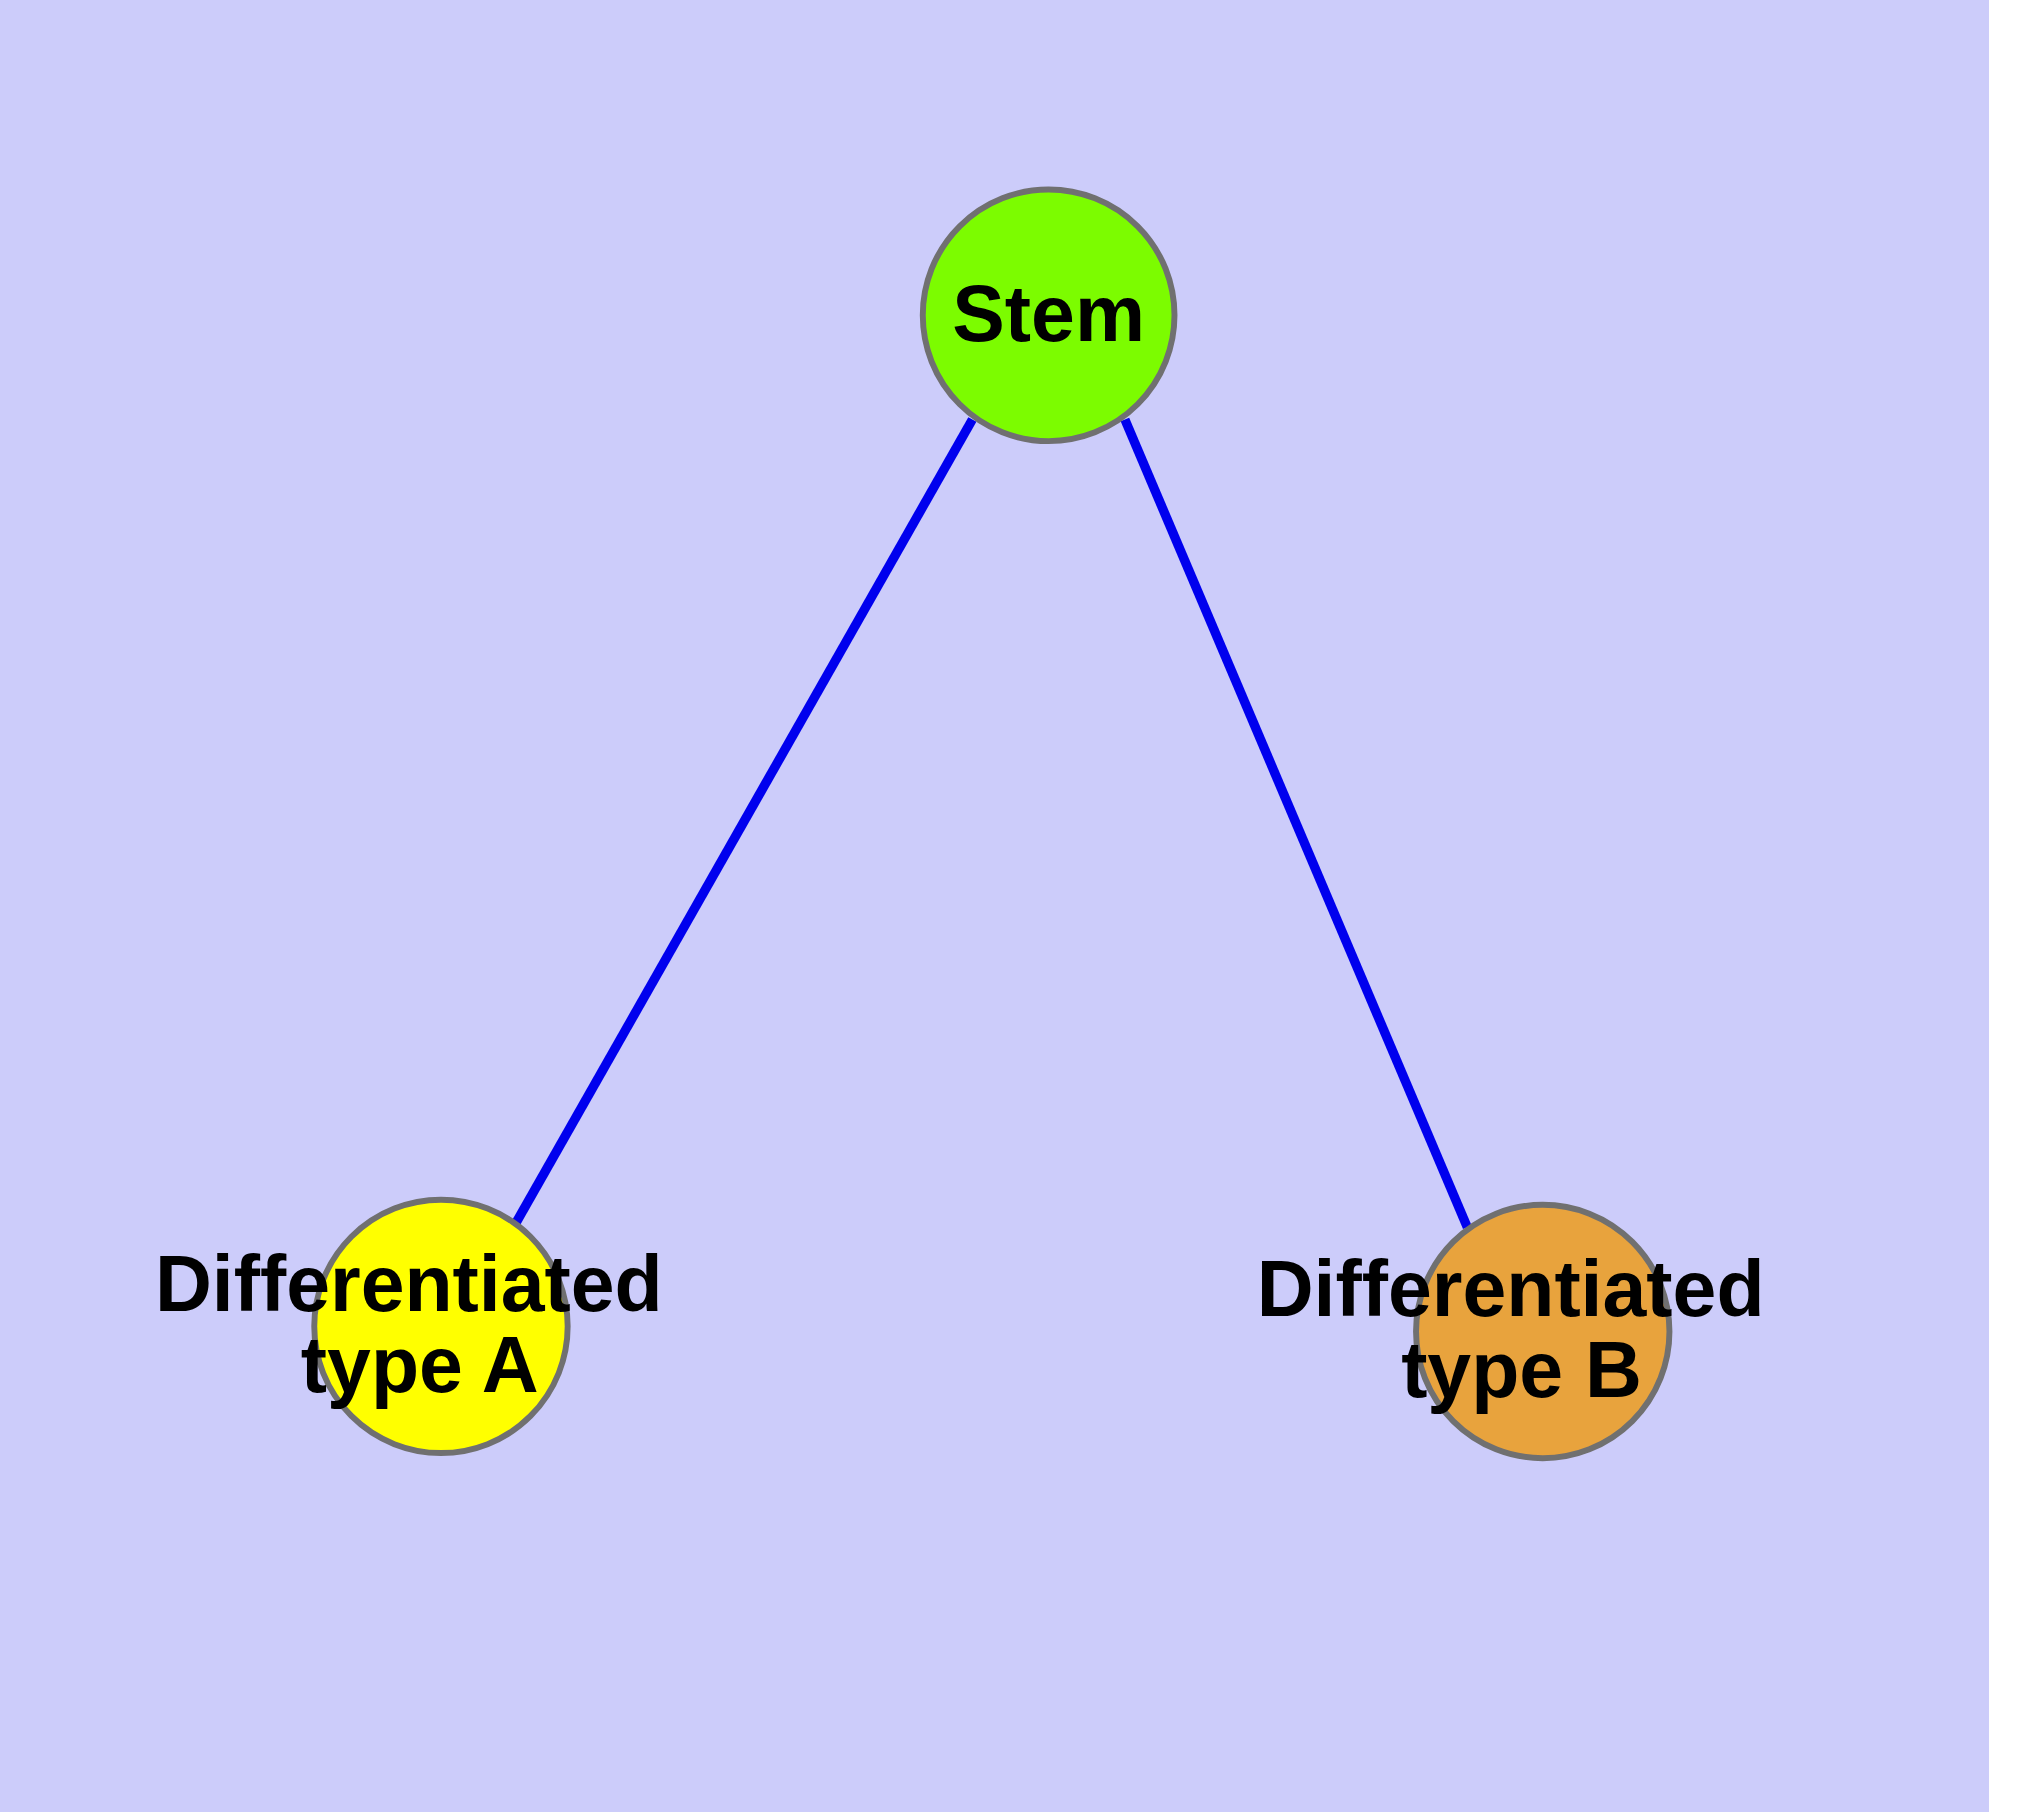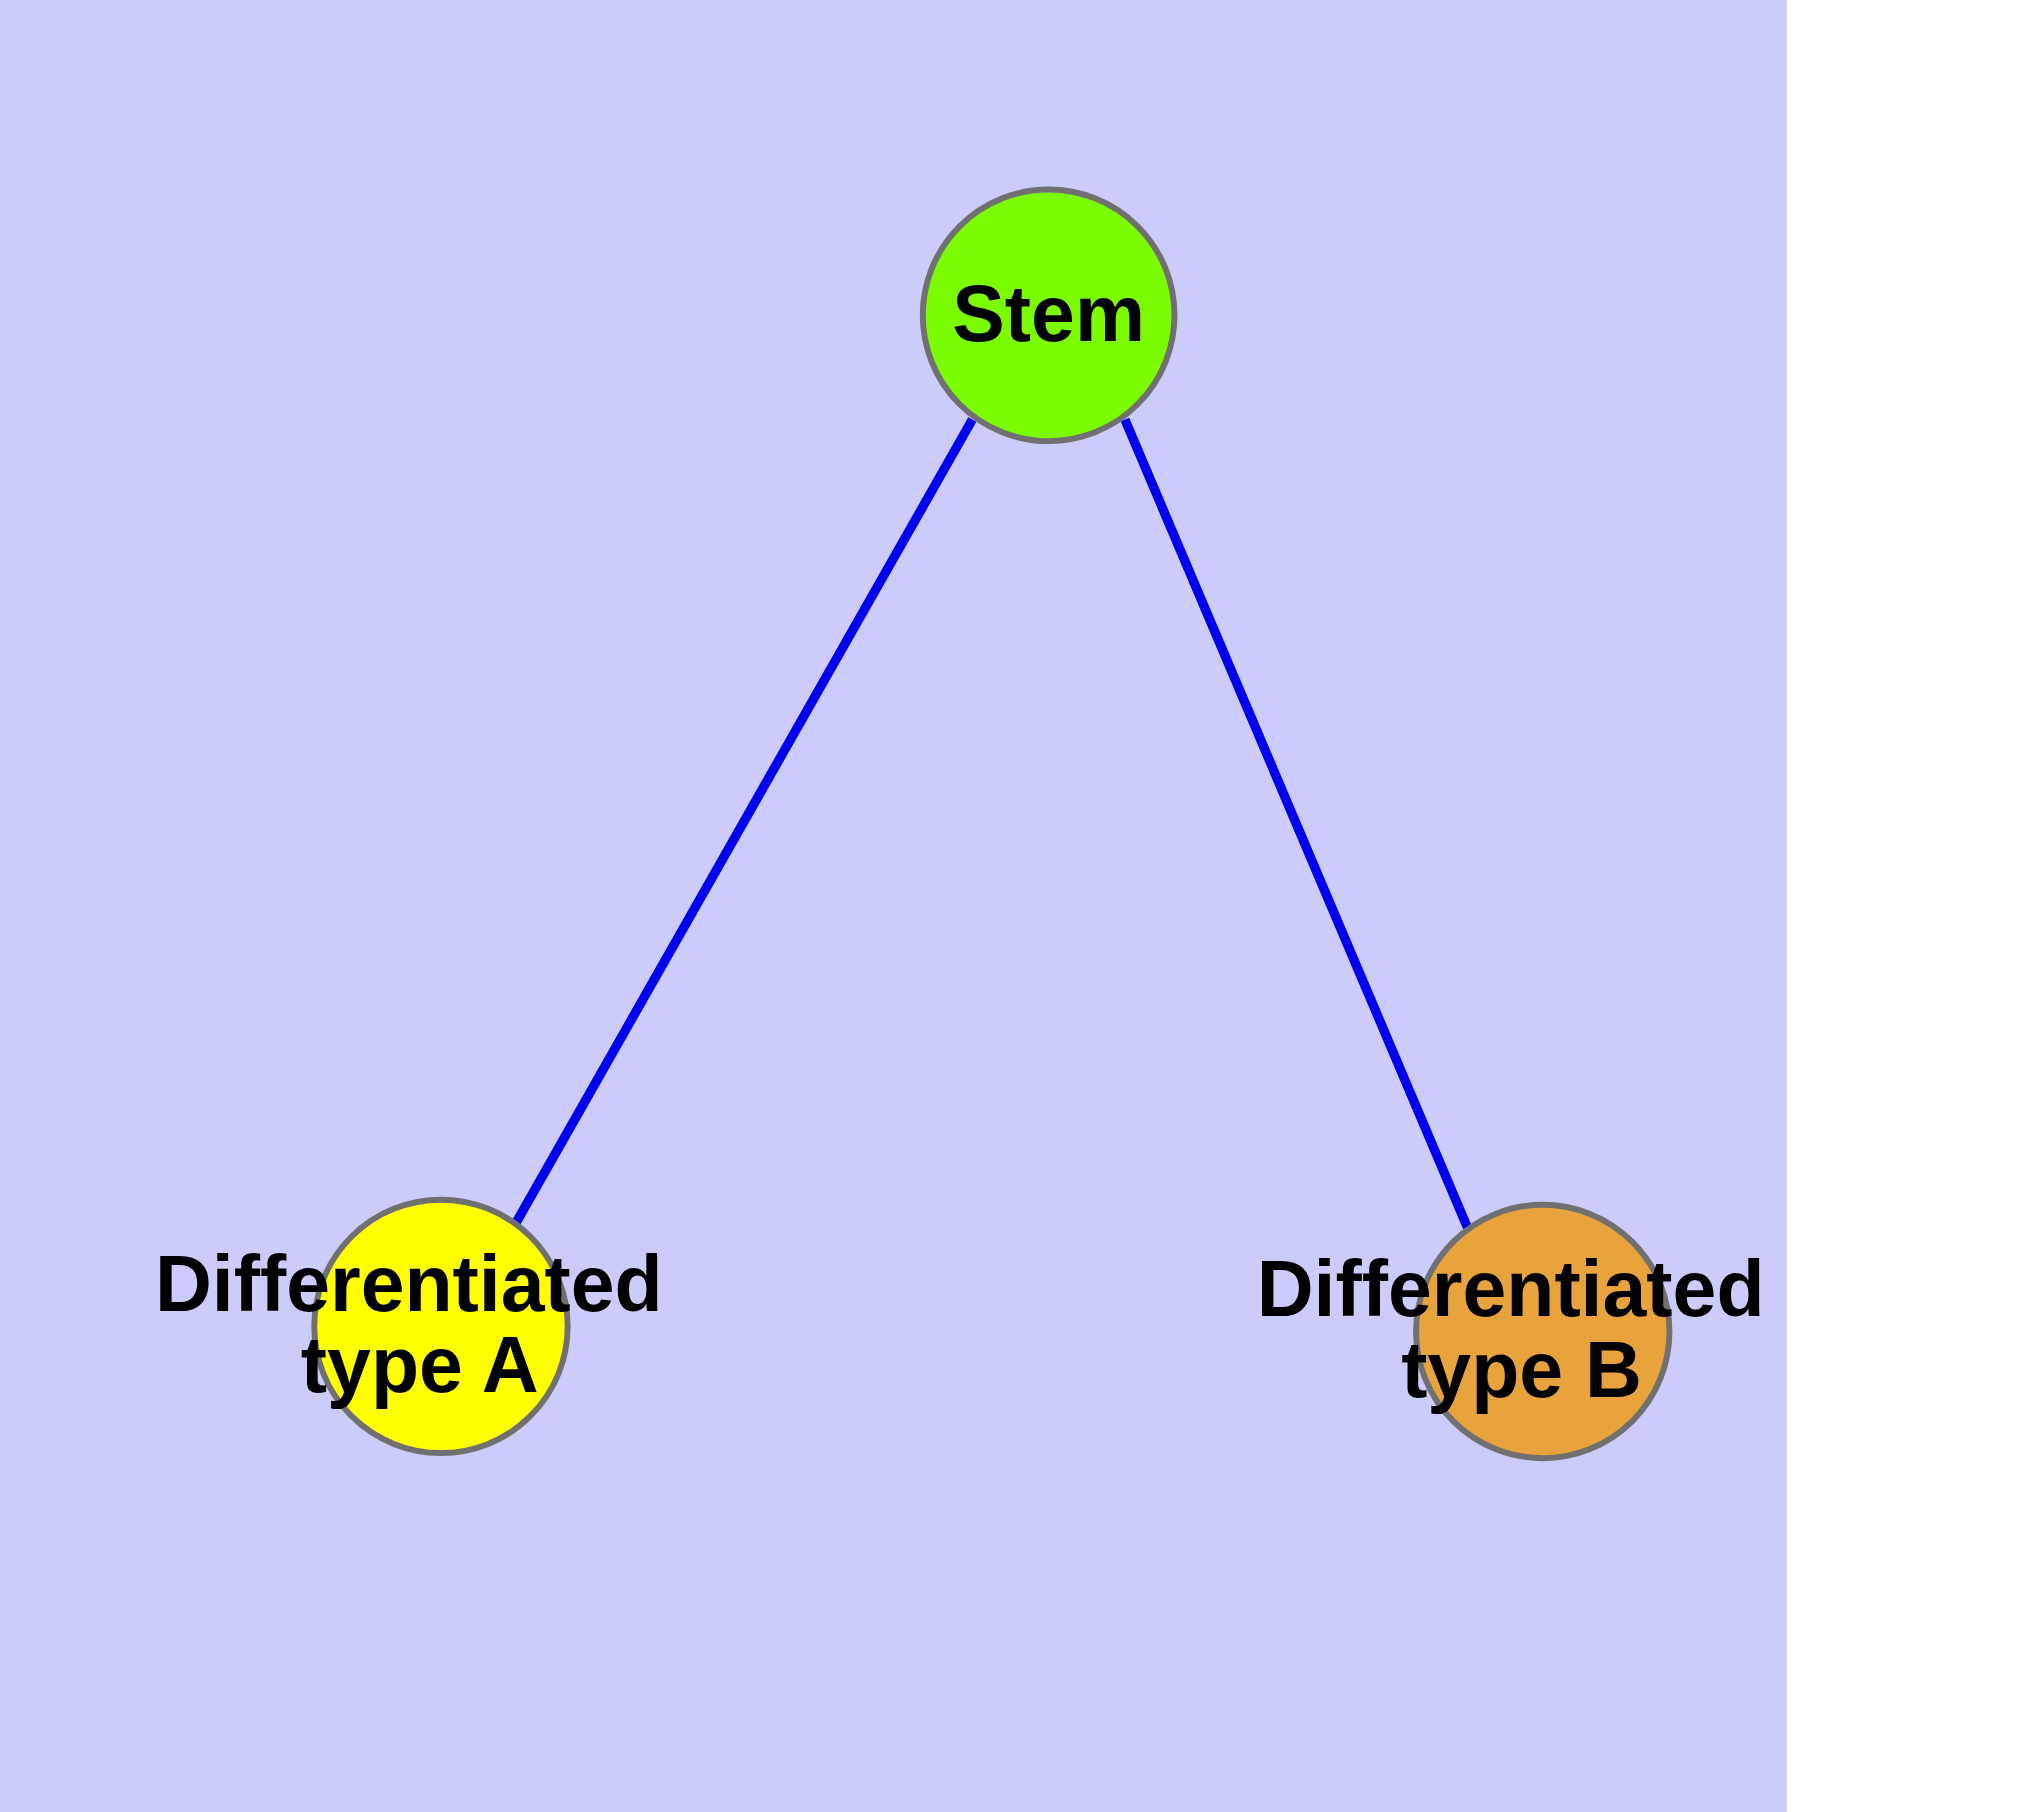--- a/index.html
+++ b/index.html
@@ -28,21 +28,21 @@
     font-family: "Liberation Sans", sans-serif;
     font-weight: bold;
     fill: #000000;
     text-anchor: middle;
     dominant-baseline: middle;
   }
 </style>
 </head>
 <body>
 
-<div id="stage" style="width: 1787px; height: 1812px; background: rgb(204, 204, 250);">
+<div id="stage" style="width: 1989px; height: 1812px; background: rgb(204, 204, 250);">
   <svg id="graph-canvas" viewBox="0 0 2384 2138" xmlns="http://www.w3.org/2000/svg" style="width: 2021px; height: 1812px;">
 
     <rect id="bg-rect" x="0" y="0" width="2384" height="2138" fill="#CCCCFA"></rect>
 
     <g id="edges-layer">
       <line id="edge-0" x1="1147" y1="495" x2="609" y2="1442" stroke="#0000EE" stroke-width="11" stroke-linecap="butt"></line>
       <line id="edge-1" x1="1327" y1="495" x2="1731" y2="1448" stroke="#0000EE" stroke-width="11" stroke-linecap="butt"></line>
     </g>
 
     <g id="nodes-layer">

